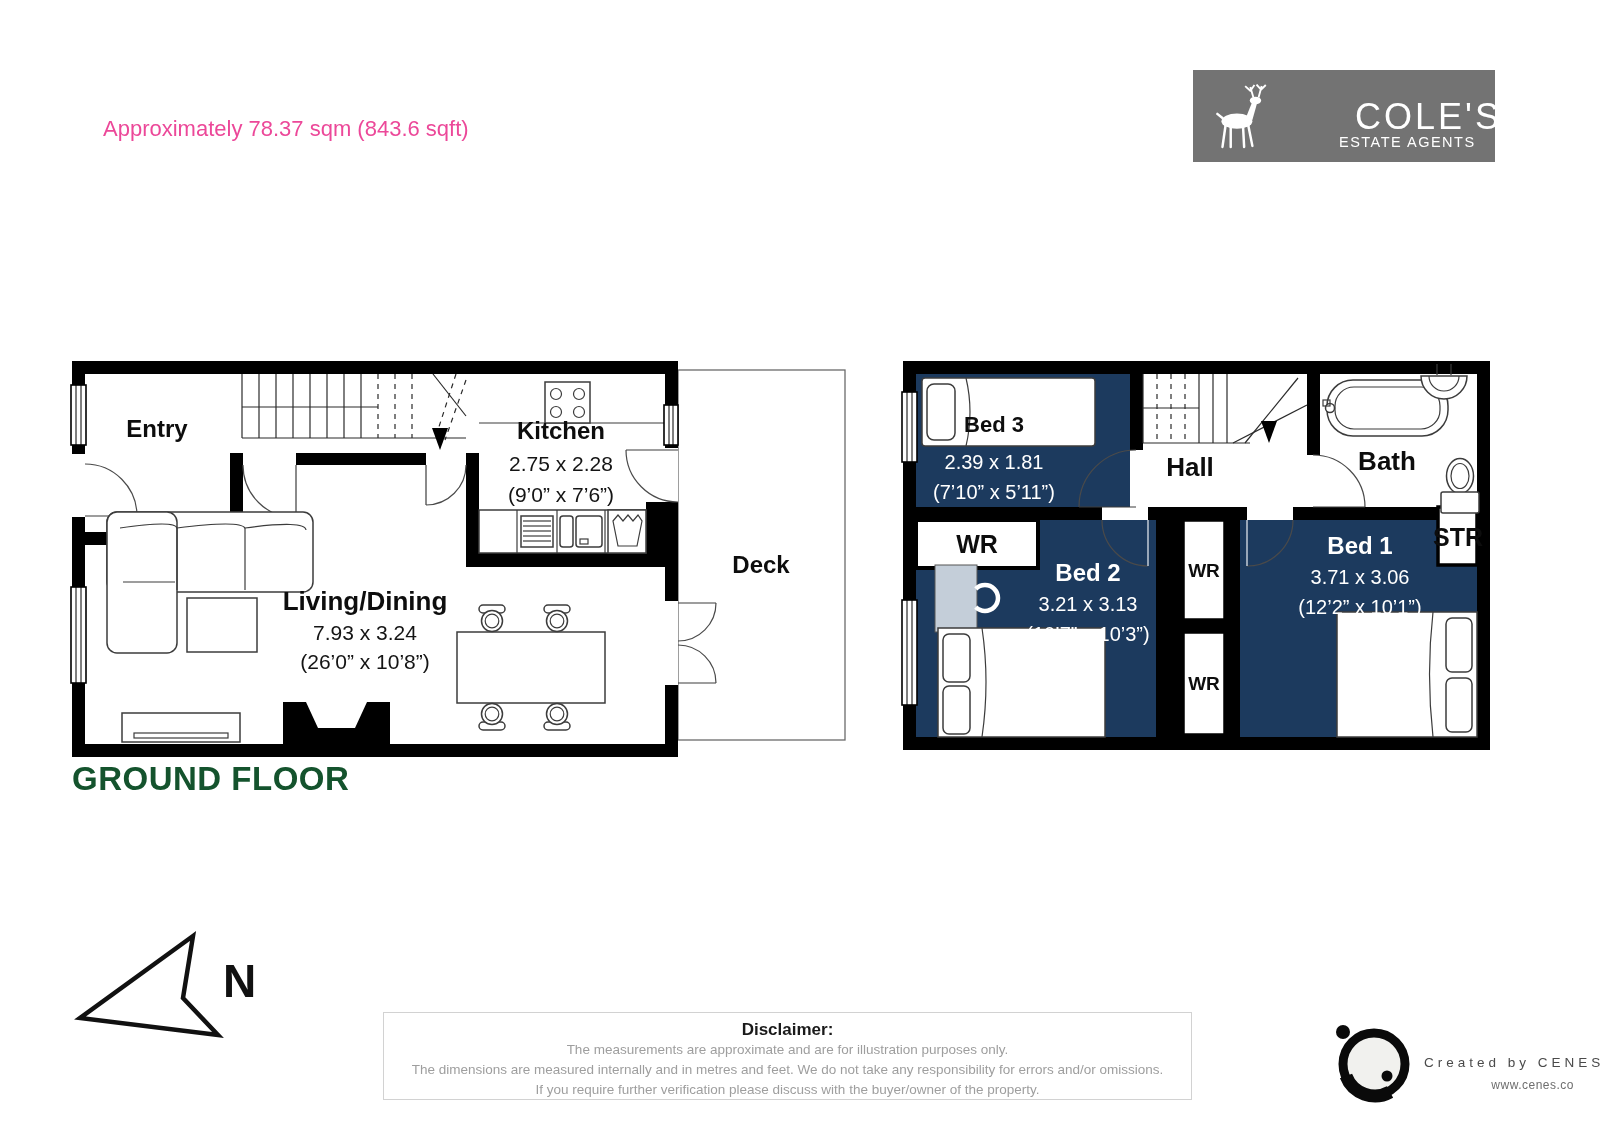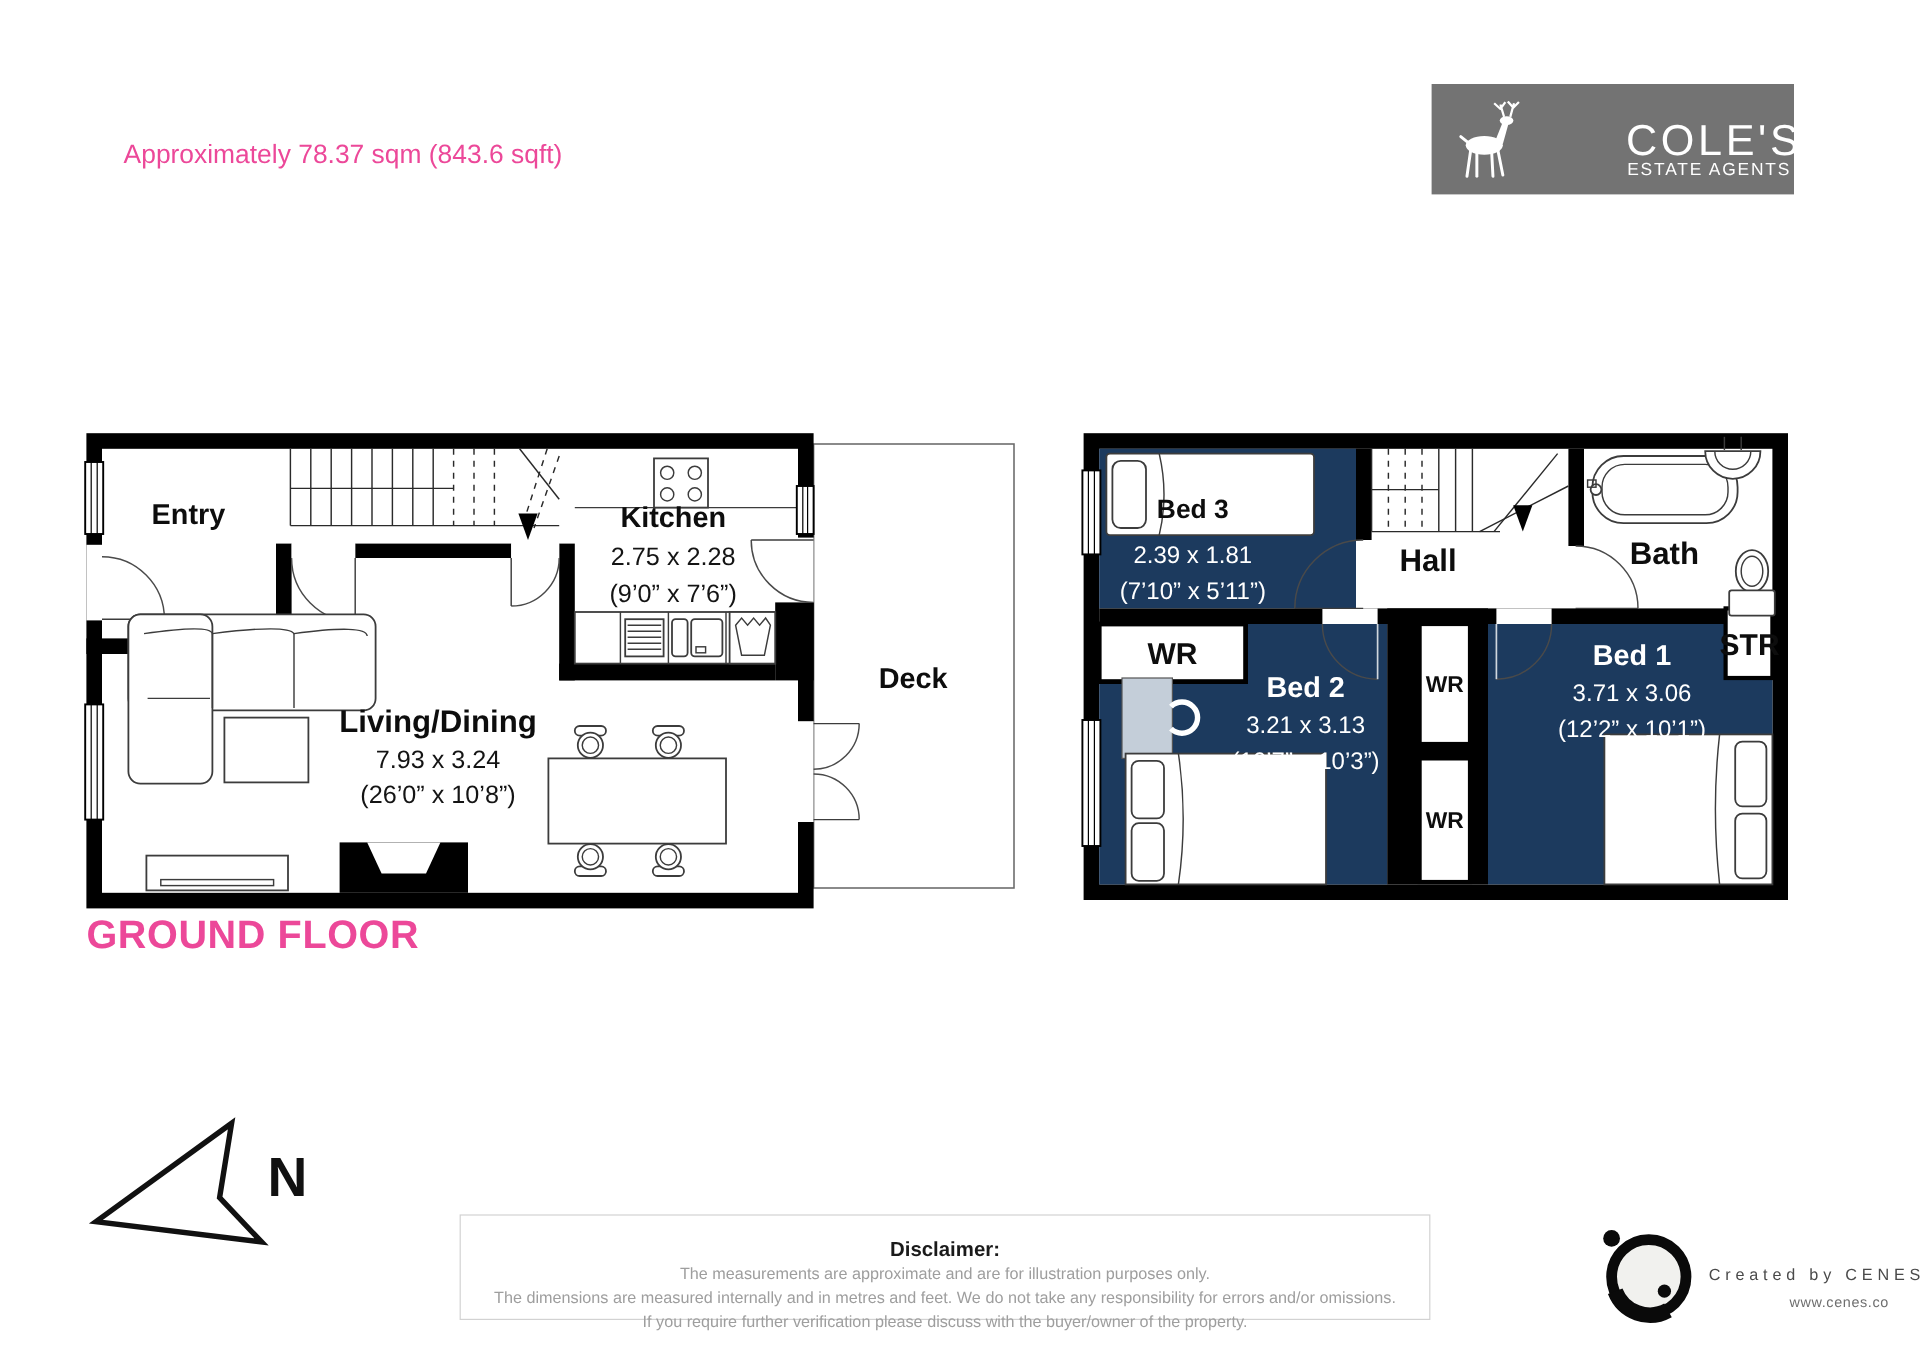--- a/index.html
+++ b/index.html
@@ -1,26 +1,26 @@
 <!DOCTYPE html>
 <html><head>
 <meta charset="utf-8">
 <style>
   html,body{margin:0;padding:0;background:#fff;}
   #page{position:relative;width:1600px;height:1131px;background:#fff;overflow:hidden;
         font-family:"Liberation Sans", sans-serif;}
   .abs{position:absolute;}
   .title{font-size:31px;font-weight:500;color:#141414;letter-spacing:0.2px;}
   .subtitle{font-size:22px;color:#ec4899;}
-  .floorlabel{font-size:33px;font-weight:bold;color:#ec4899;letter-spacing:0.5px;}
+  .floorlabel{font-size:33px;font-weight:bold;color:#14532d;letter-spacing:0.5px;}
   .logo{background:#2a3a63;}
   .brand{color:#fff;font-size:36px;letter-spacing:3px;font-weight:400;}
   .brand-tag{color:#fff;font-size:14.5px;letter-spacing:1.5px;font-weight:400;}
   .disc-box{border:1px solid #d2d2d2;background:#fff;text-align:center;}
-  .disc-title{font-size:17px;font-weight:bold;color:#1a1a1a;margin-top:19px;}
+  .disc-title{font-size:17px;font-weight:bold;color:#1a1a1a;margin-top:7px;}
   .disc-line{font-size:13.5px;color:#9e9e9e;line-height:20px;margin:0;}
   .credit-text{font-size:13.5px;color:#4a4a4a;letter-spacing:4px;white-space:nowrap;}
   .credit-url{font-size:12px;color:#6e6e6e;letter-spacing:0.5px;}
   
   text{font-family:"Liberation Sans", sans-serif;}
   .rn{font-size:24px;font-weight:bold;fill:#0d0d0d;text-anchor:middle;}
   .rn26{font-size:26px;font-weight:bold;fill:#0d0d0d;text-anchor:middle;}
   .rd{font-size:21px;fill:#141414;text-anchor:middle;}
   .rnw{font-size:24px;font-weight:bold;fill:#ffffff;text-anchor:middle;}
   .rnw22{font-size:22px;font-weight:bold;fill:#0d0d0d;text-anchor:middle;}
@@ -53,21 +53,21 @@
       </g>
       <ellipse cx="27" cy="36" rx="15" ry="7.5" fill="#fff"></ellipse>
       <path d="M36 32 L42 17 L47 17 L42 35 Z" fill="#fff"></path>
       <ellipse cx="45" cy="16" rx="5.5" ry="3.6" fill="#fff"></ellipse>
       <g stroke="#fff" stroke-width="1.8" fill="none">
         <path d="M43 13 L40 3 M40.5 7 L35 2 M40.5 6 L44 1"></path>
         <path d="M48 13 L51 2 M50 6 L55 1 M50 5 L46 0.5"></path>
       </g>
     </svg>
     <div class="abs brand" style="left:162px;top:26px;">COLE'S</div>
-    <div class="abs brand-tag" style="left:163px;top:64px;">ESTATE AGENTS</div>
+    <div class="abs brand-tag" style="left:146px;top:64px;">ESTATE AGENTS</div>
   </div>
 
   <svg class="abs" style="left:60px;top:350px;" width="810" height="410" viewBox="0 0 810 410">
 
     <rect x="618" y="20" width="167" height="370" fill="#fff" stroke="#6a6a6a" stroke-width="1.3"></rect>
 
     <rect class="wall" x="12" y="11" width="606" height="396"></rect>
     <rect x="25" y="24" width="580" height="370" fill="#fff"></rect>
 
     <rect class="wall" x="170" y="103" width="13" height="92"></rect>

